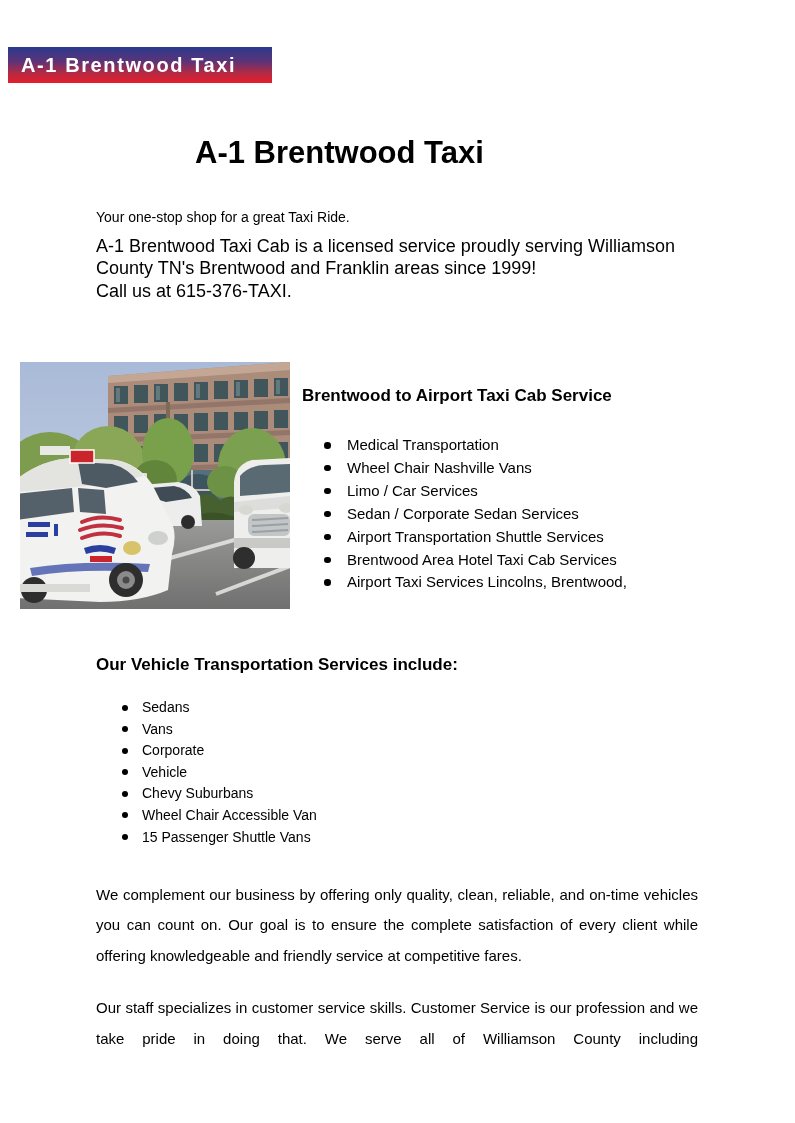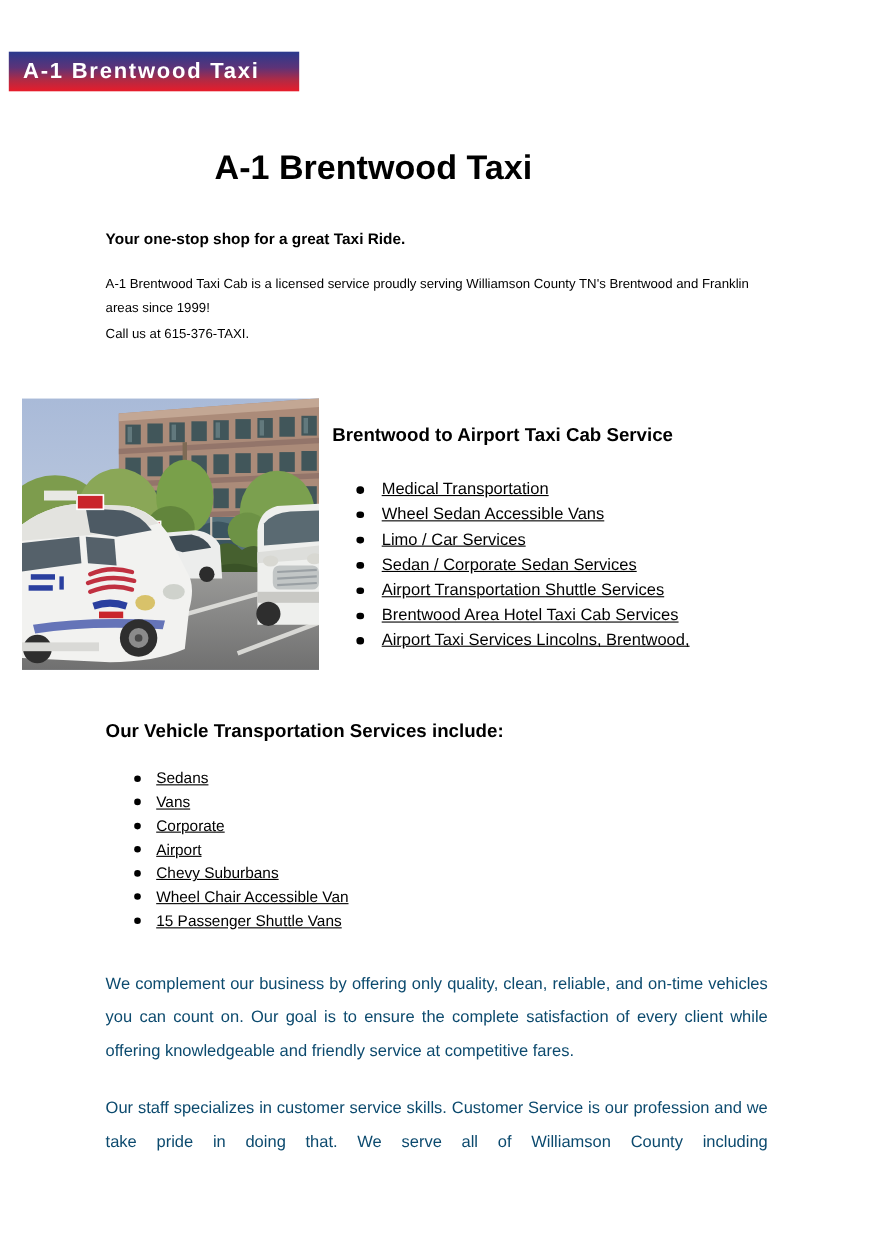--- a/index.html
+++ b/index.html
@@ -33,49 +33,48 @@
     position: absolute;
     left: 195px; top: 96px;
     font-size: 31px;
     font-weight: bold;
     white-space: nowrap;
   }
   .tagline {
     position: absolute;
     left: 96px; top: 170px;
     font-size: 14px;
-    font-weight: bold;
+    font-weight: normal;
     white-space: nowrap;
   }
   .intro {
     position: absolute;
-    left: 96px; top: 208px;
+    left: 96px; top: 196px;
     width: 590px;
-    font-size: 12px;
+    font-size: 18px;
     line-height: 22.4px;
   }
   .photo-frame {
     position: absolute;
     left: 20px; top: 323px;
     width: 270px; height: 247px;
     overflow: hidden;
   }
   .section-heading {
     position: absolute;
     font-size: 17px;
     font-weight: bold;
     white-space: nowrap;
   }
   .heading-airport { left: 302px; top: 347px; }
   .heading-vehicles { left: 96px; top: 616px; }
   ul.blist { list-style: none; }
   .blist li {
     position: relative;
     white-space: nowrap;
-    text-decoration: underline;
   }
   .blist li::before {
     content: "";
     position: absolute;
     background: #000;
     border-radius: 50%;
   }
   .airport-list {
     position: absolute;
     left: 322px; top: 395px;
@@ -99,21 +98,21 @@
     padding-left: 22px;
   }
   .vehicles-list li::before {
     left: 2px; top: 7.5px;
     width: 6px; height: 6px;
   }
   .body-paragraphs {
     position: absolute;
     left: 96px; top: 841px;
     width: 602px;
-    color: #0c4a6e;
+    color: #000000;
   }
   .body-paragraphs p {
     font-size: 15px;
     line-height: 30.4px;
     text-align: justify;
     margin-bottom: 22px;
   }
   .body-paragraphs p.justify-last {
     text-align-last: justify;
   }
@@ -286,35 +285,35 @@
         <circle cx="14" cy="228" r="13" fill="#2e2e2e"></circle>
         <rect x="0" y="222" width="70" height="8" fill="#d9d9d6"></rect>
       </g>
     </svg>
   </div>
 
   <h2 class="section-heading heading-airport">Brentwood to Airport Taxi Cab Service</h2>
 
   <ul class="blist airport-list">
     <li>Medical Transportation</li>
-    <li>Wheel Sedan Accessible Vans</li>
+    <li>Wheel Chair Nashville Vans</li>
     <li>Limo / Car Services</li>
     <li>Sedan / Corporate Sedan Services</li>
     <li>Airport Transportation Shuttle Services</li>
     <li>Brentwood Area Hotel Taxi Cab Services</li>
     <li>Airport Taxi Services Lincolns, Brentwood,</li>
   </ul>
 
   <h2 class="section-heading heading-vehicles">Our Vehicle Transportation Services include:</h2>
 
   <ul class="blist vehicles-list">
     <li>Sedans</li>
     <li>Vans</li>
     <li>Corporate</li>
-    <li>Airport</li>
+    <li>Vehicle</li>
     <li>Chevy Suburbans</li>
     <li>Wheel Chair Accessible Van</li>
     <li>15 Passenger Shuttle Vans</li>
   </ul>
 
   <div class="body-paragraphs">
     <p>We complement our business by offering only quality, clean, reliable, and on-time vehicles you can count on. Our goal is to ensure the complete satisfaction of every client while offering knowledgeable and friendly service at competitive fares.</p>
     <p class="justify-last">Our staff specializes in customer service skills. Customer Service is our profession and we take pride in doing that. We serve all of Williamson County including</p>
   </div>
 

